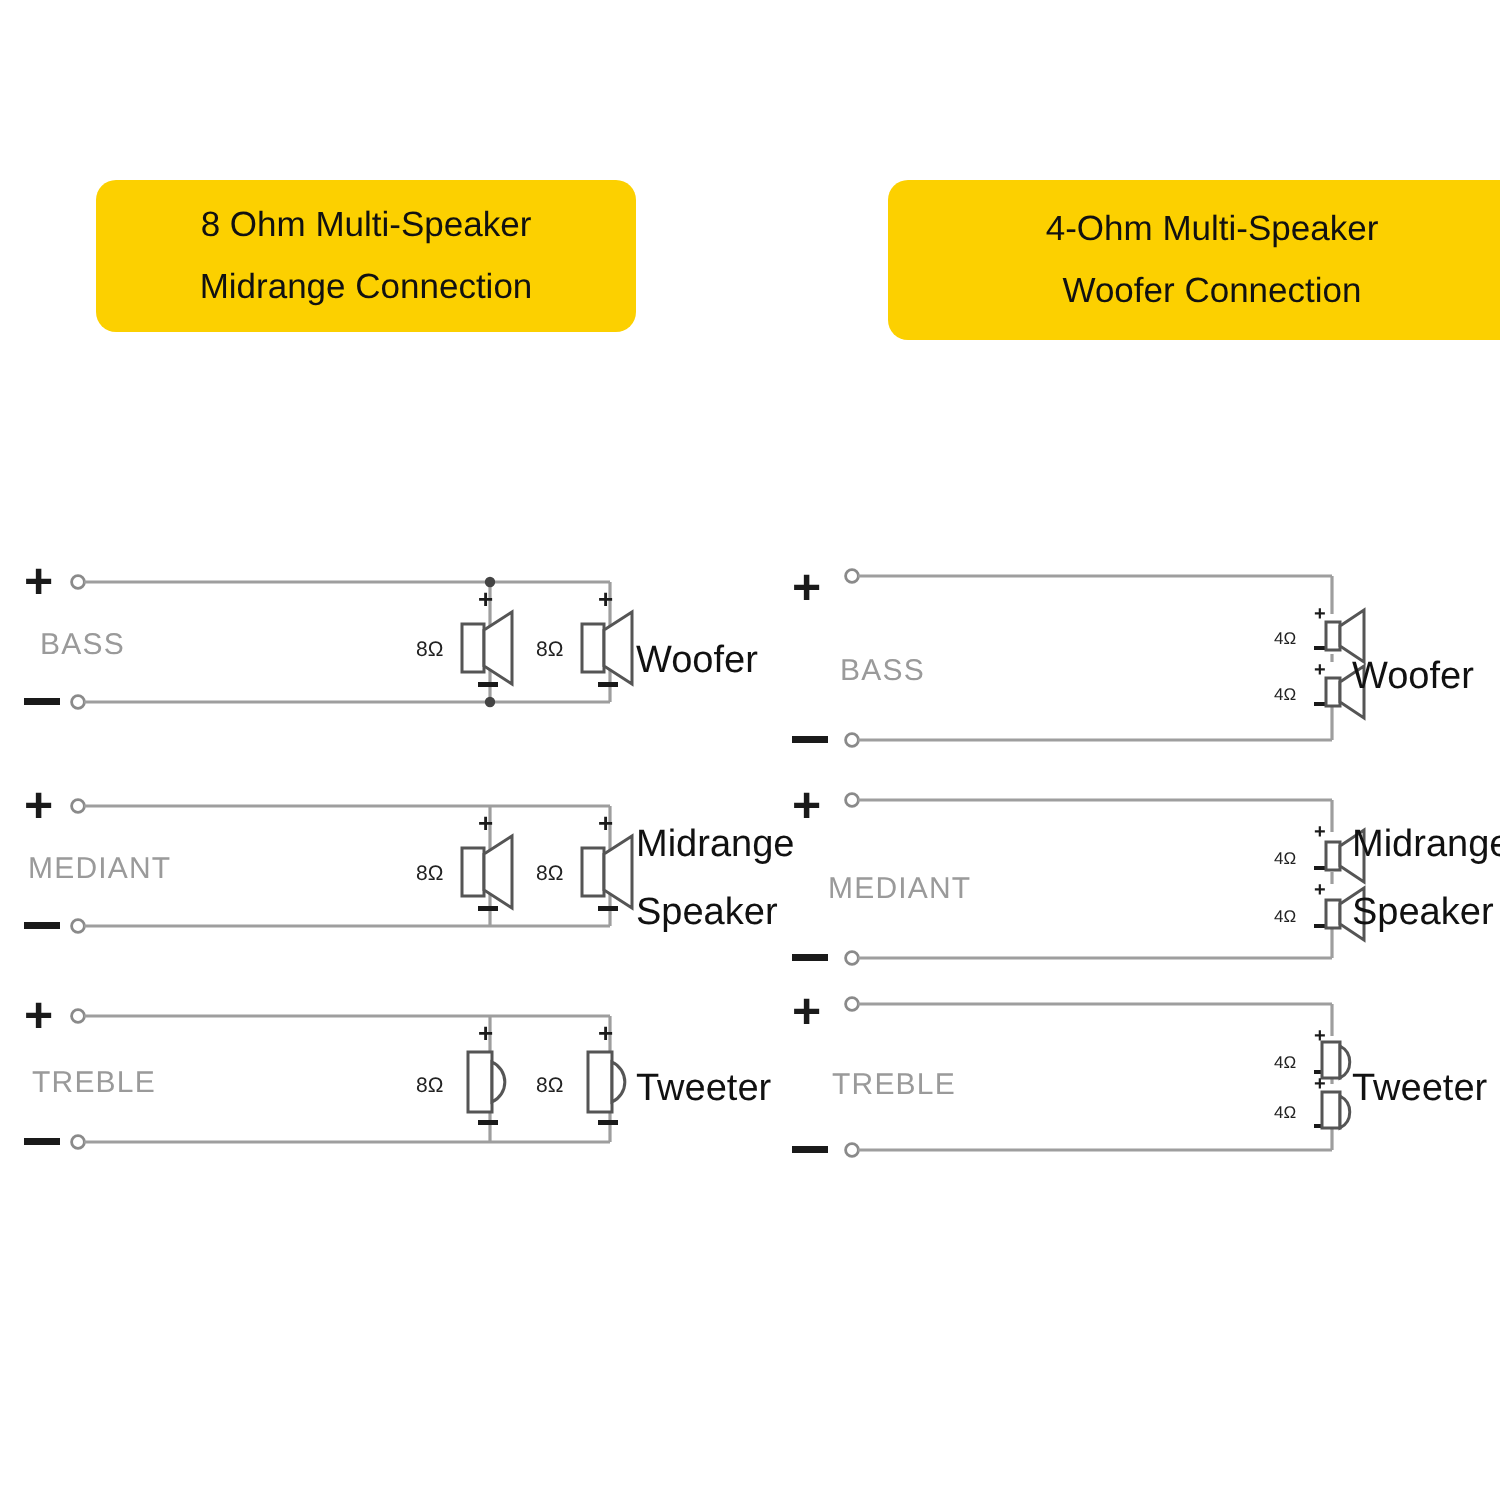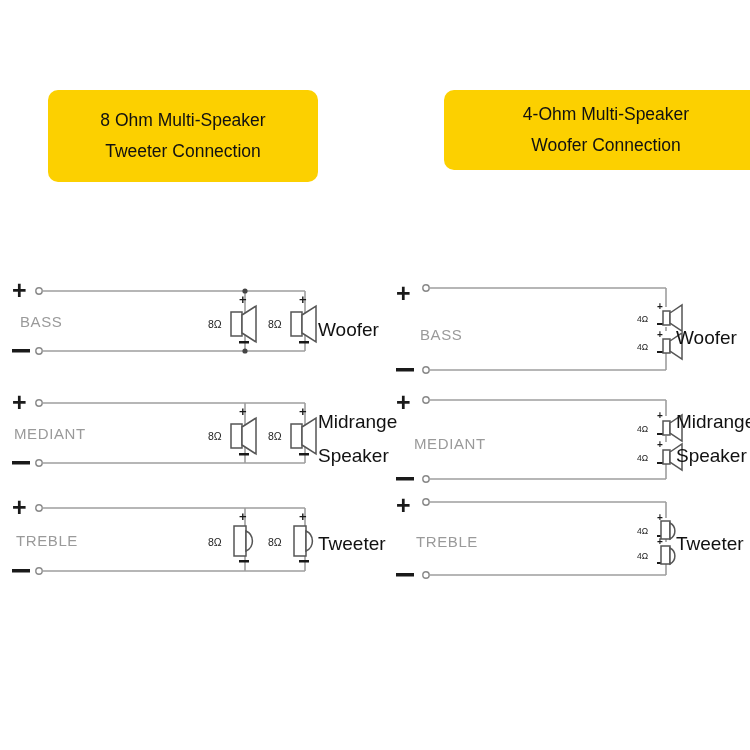--- a/index.html
+++ b/index.html
@@ -27,21 +27,21 @@
     border-radius: 10px;
     display: flex;
     flex-direction: column;
     align-items: center;
     justify-content: center;
     color: #111111;
     font-size: 17.5px;
     line-height: 1.0;
   }
   .banner .ln1 { margin-bottom: 14px; }
-  #banner-left  { left: 48px;  top: 90px; width: 270px; height: 92px; align-items: center; }
+  #banner-left  { left: 48px;  top: 90px; width: 270px; height: 76px; align-items: center; }
   #banner-right { left: 444px; top: 90px; width: 324px; height: 80px; }
 
   .svg-layer {
     position: absolute;
     left: 0; top: 0;
     width: 750px;
     height: 750px;
   }
   text { font-family: "Liberation Sans", sans-serif; }
   .t-dim   { fill: #9a9a9a; font-size: 15px; letter-spacing: 0.6px; }
@@ -58,21 +58,21 @@
   .spk-cone{ stroke: #555555; stroke-width: 1.5; fill: #ffffff; }
   .minusbar{ fill: #1a1a1a; }
 </style>
 </head>
 <body>
 
 <div id="root">
 
   <div class="banner" id="banner-left">
     <span class="ln1">8 Ohm Multi-Speaker</span>
-    <span class="ln2">Tweeter Connection</span>
+    <span class="ln2">Midrange Connection</span>
   </div>
 
   <div class="banner" id="banner-right">
     <span class="ln1">4-Ohm Multi-Speaker</span>
     <span class="ln2">Woofer Connection</span>
   </div>
 
   <svg class="svg-layer" viewBox="0 0 750 750">
 
     <g>

